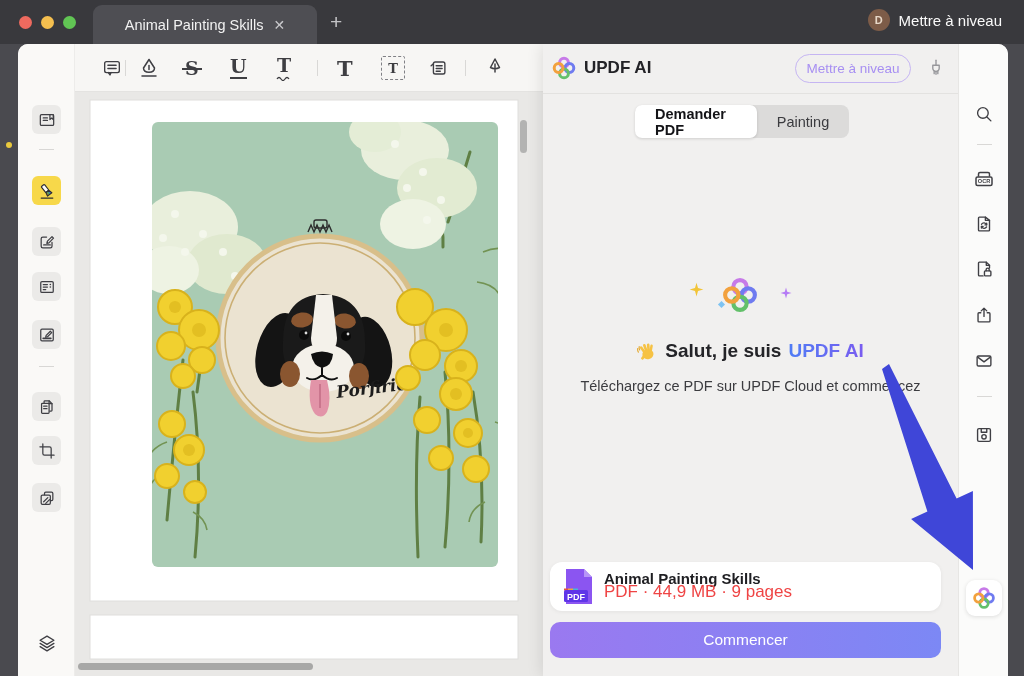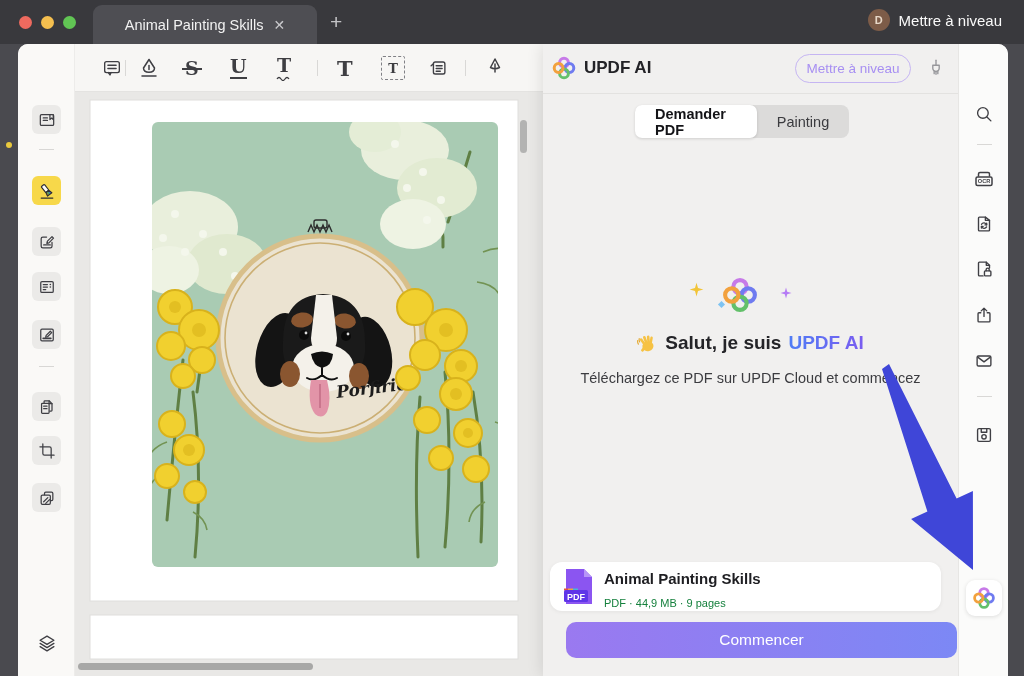--- a/index.html
+++ b/index.html
@@ -68,32 +68,32 @@
   .seg-item { height:33px; display:flex; align-items:center; justify-content:center; font-size:14.5px; color:#3b3b3f; }
   .seg-active { width:122px; background:#ffffff; border-radius:7px; font-weight:600; color:#141418;
                 box-shadow:0 1px 3px rgba(0,0,0,.14);padding-left:20px; }
   .seg-rest { width:92px; }
 
   .hero { position:absolute; left:0; top:232px; width:415px; text-align:center; }
   .hero-logos { position:relative; height:44px; }
   .spark-y { position:absolute; left:146px; top:6px; }
   .spark-p { position:absolute; left:237px; top:11px; }
   .spark-b { position:absolute; left:176px; top:26px; width:5px; height:5px; background:#7ec3f2; transform:rotate(45deg); }
-  .greet { margin-top:12px; font-size:19px; font-weight:700; color:#242428; display:flex; align-items:center;
+  .greet { margin-top:20px; font-size:19px; font-weight:700; color:#242428; display:flex; align-items:center;
            justify-content:center; gap:7px; }
   .greet .brand { background:linear-gradient(90deg,#4f7df5,#7a5cf0); -webkit-background-clip:text;
                   background-clip:text; color:transparent; }
   .desc { margin-top:14px; font-size:14.5px; color:#3c3c40; line-height:1.5; }
 
   .file-card { position:absolute; left:7px; top:518px; width:391px; height:49px; background:#ffffff;
                border-radius:12px; box-shadow:0 1px 4px rgba(0,0,0,.06); }
   .pdf-ic { position:absolute; left:14px; top:7px; width:28px; height:35px; }
   .fc-name { position:absolute; left:54px; top:8px; font-size:15px; font-weight:600; color:#1e1e22; }
-  .fc-meta { position:absolute; left:54px; top:35px; font-size:11px; color:#15803d; }
-  .start-btn { position:absolute; left:23px; top:578px; width:391px; height:36px; border-radius:10px;
+  .fc-meta { position:absolute; left:54px; top:20px; font-size:17px; color:#ef4444; }
+  .start-btn { position:absolute; left:7px; top:578px; width:391px; height:36px; border-radius:10px;
                background:linear-gradient(90deg,#9a79f0,#7c88f5); color:#ffffff; font-size:15.5px; font-weight:500;
                display:flex; align-items:center; justify-content:center; border:none; }
 
   
   .rail { position:absolute; left:940px; top:0; width:50px; height:632px; background:#fbfbfa;
           border-left:1px solid #e7e6e4; }
   .rail-btn { position:absolute; left:11px; width:28px; height:28px; display:flex; align-items:center; justify-content:center; }
   .rail-div { position:absolute; left:18px; width:15px; height:1px; background:#d9d8d6; }
   .ai-entry { position:absolute; left:7px; top:536px; width:36px; height:36px; background:#ffffff; border-radius:9px;
               box-shadow:0 1px 4px rgba(0,0,0,.12); display:flex; align-items:center; justify-content:center; }

